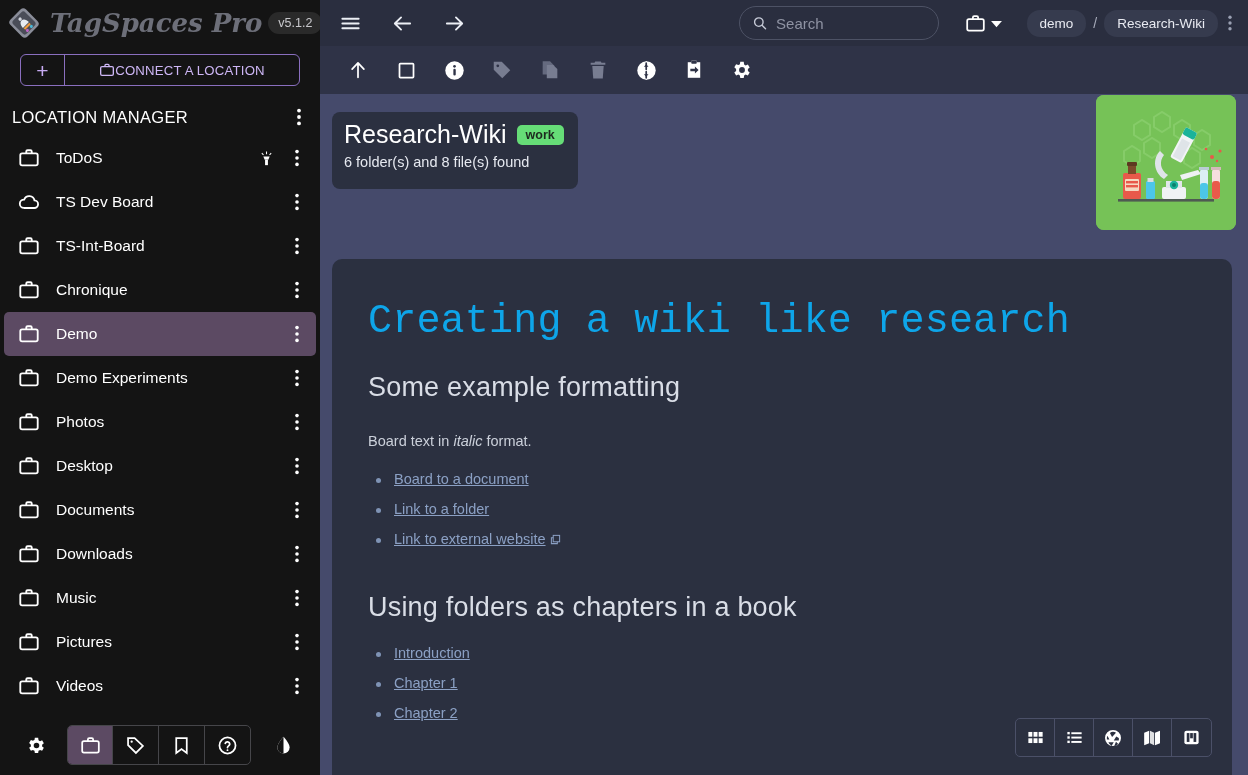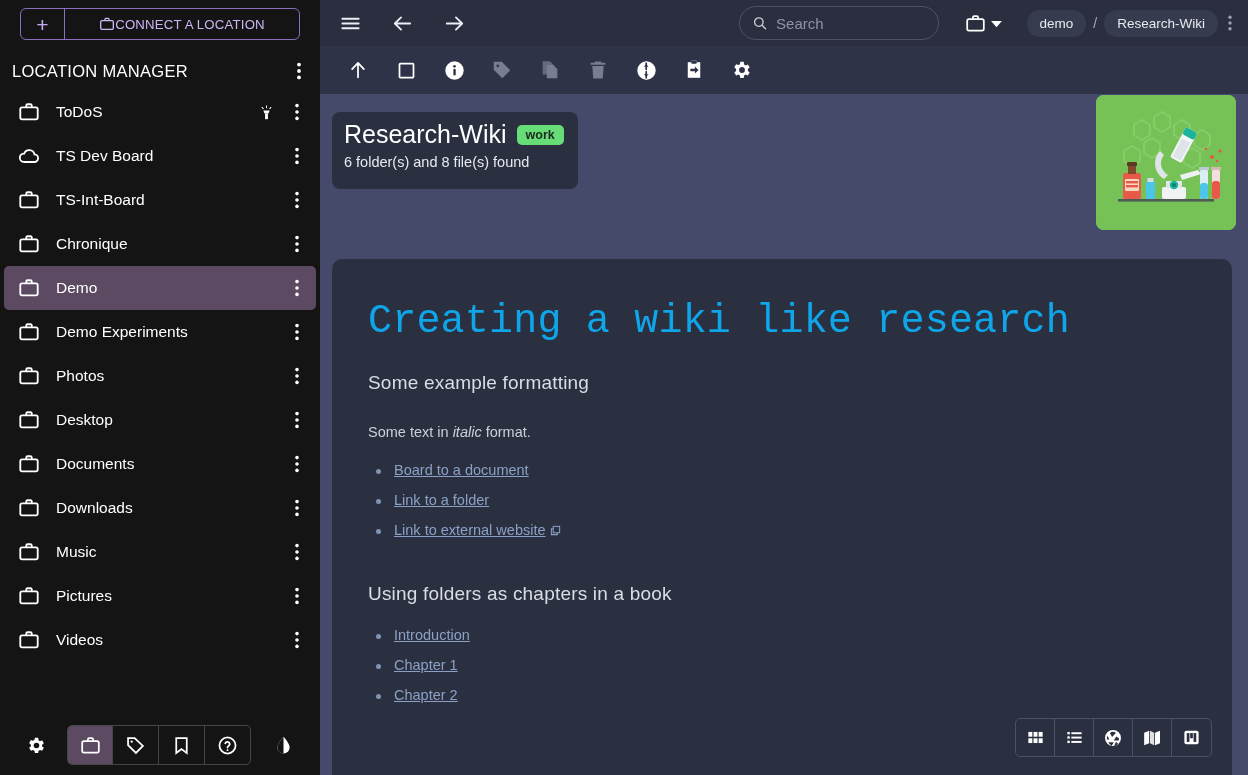--- a/index.html
+++ b/index.html
@@ -176,21 +176,21 @@
   .thumb svg { display: block; width: 100%; height: 100%; }
 
   .doc-panel {
     flex: 1; margin: 0 16px 0 12px;
     background: #2b3040;
     border-top-left-radius: 10px; border-top-right-radius: 10px;
     padding: 40px 30px 0 36px;
     overflow: hidden; position: relative;
   }
   .doc-h1 { color: #0ea5e9; font-size: 40px; font-weight: 400; margin-bottom: 28px; letter-spacing: .2px; font-family: Liberation Mono, monospace; }
-  .doc-h2 { color: #d9dde6; font-size: 19px; font-weight: 400; margin-bottom: 30px; letter-spacing: .2px; }
+  .doc-h2 { color: #d9dde6; font-size: 27px; font-weight: 400; margin-bottom: 30px; letter-spacing: .2px; }
   .doc-h2.second { margin-top: 44px; margin-bottom: 22px; }
   .doc-p { color: #cbd0da; font-size: 14.5px; margin-bottom: 22px; }
   .doc-p em { font-style: italic; }
   .doc-ul { list-style: none; margin: 0 0 0 4px; padding: 0; }
   .doc-ul li {
     position: relative; padding-left: 22px; margin-bottom: 14px;
     color: #8ba0c4; font-size: 14.5px;
   }
   .doc-ul li::before {
     content: ""; position: absolute; left: 4px; top: 7px;
@@ -210,20 +210,37 @@
   }
   .vm-ico:last-child { border-right: none; }
 </style>
 </head>
 <body>
 
 <div id="app">
 
   <aside id="sidebar">
 
+    <div class="brand-row">
+      <span class="logo-mark">
+        <svg viewBox="0 0 36 36" width="36" height="36">
+          <g transform="rotate(-45 18 18)">
+            <rect x="7" y="6" width="22" height="24" rx="4" fill="#8a8d99"></rect>
+            <rect x="9.5" y="8.5" width="17" height="19" rx="3" fill="#4a4d58"></rect>
+            <circle cx="18" cy="12.5" r="1.7" fill="#cfd2da"></circle>
+            <path d="M18 14.5c2.6 0 4.2 3 4.2 6.2h-8.4c0-3.2 1.6-6.2 4.2-6.2z" fill="#e8eaf0"></path>
+            <rect x="14" y="21.5" width="8" height="2.2" fill="#f09a3e"></rect>
+            <circle cx="15.2" cy="25.6" r="1.5" fill="#c064c8"></circle>
+            <circle cx="20.8" cy="25.6" r="1.5" fill="#4bb9d8"></circle>
+          </g>
+        </svg>
+      </span>
+      <span class="brand-name">TagSpaces Pro</span>
+      <span class="version-badge">v5.1.2</span>
+    </div>
 
     <div class="connect-wrap">
       <div class="connect-btn">
         <span class="connect-plus">+</span>
         <span class="connect-label">
           <svg width="16" height="16" viewBox="0 0 24 24" fill="none" stroke="#cdb6f5" stroke-width="2">
             <rect x="2.5" y="7" width="19" height="13" rx="2"></rect>
             <path d="M9 7V5a1.5 1.5 0 0 1 1.5-1.5h3A1.5 1.5 0 0 1 15 5v2"></path>
           </svg>
           <span>CONNECT A LOCATION</span>
@@ -675,21 +692,21 @@
           </g>
         </svg>
       </div>
     </div>
 
     <div class="doc-panel">
       <div class="doc-h1">Creating a wiki like research</div>
       <div class="doc-h2">Some example formatting</div>
 
       <p class="doc-p">
-        <span>Some text in </span><em>italic</em><span> format.</span>
+        <span>Board text in </span><em>italic</em><span> format.</span>
       </p>
 
       <ul class="doc-ul" id="links-first">
           <li><span class="doc-link">Board to a document</span></li>
           <li><span class="doc-link">Link to a folder</span></li>
           <li><span class="doc-link">Link to external website</span><span class="ext-ico"><svg width="11" height="11" viewBox="0 0 24 24" fill="none" stroke="#8ba0c4" stroke-width="2.2">
                 <rect x="7" y="3" width="14" height="14"></rect>
                 <path d="M16 17v4H3V8h4"></path>
               </svg></span></li>
         </ul>

